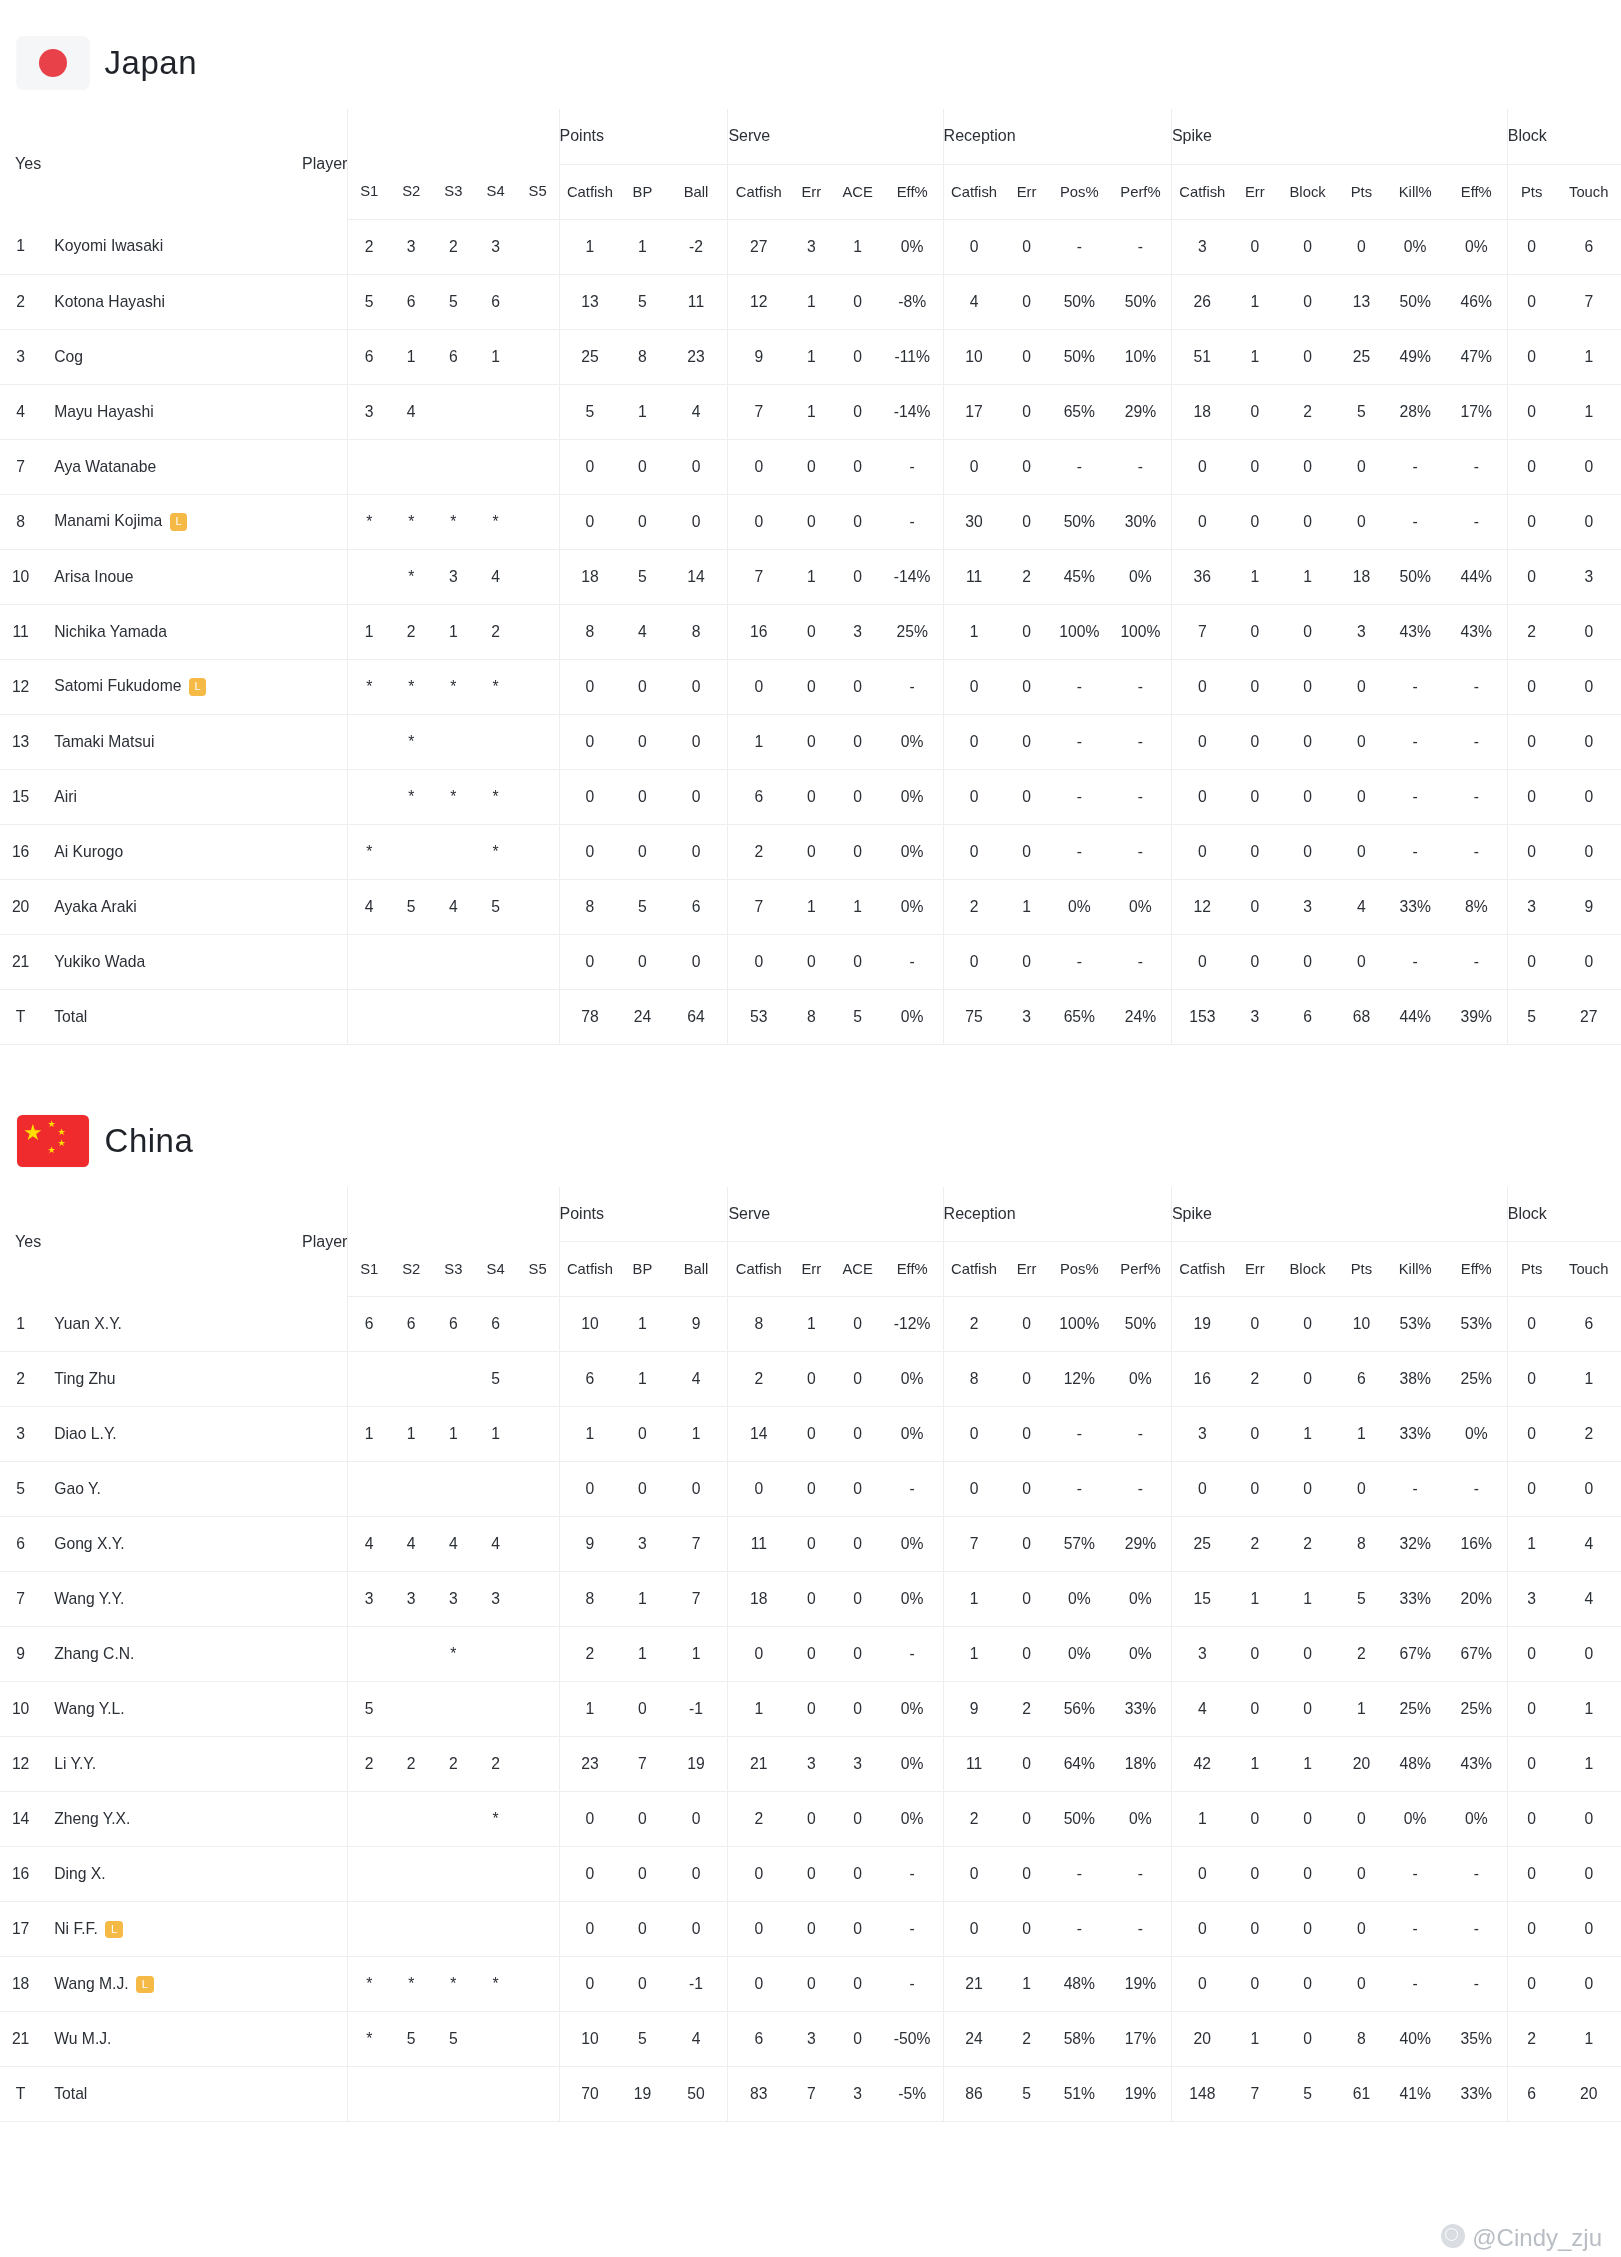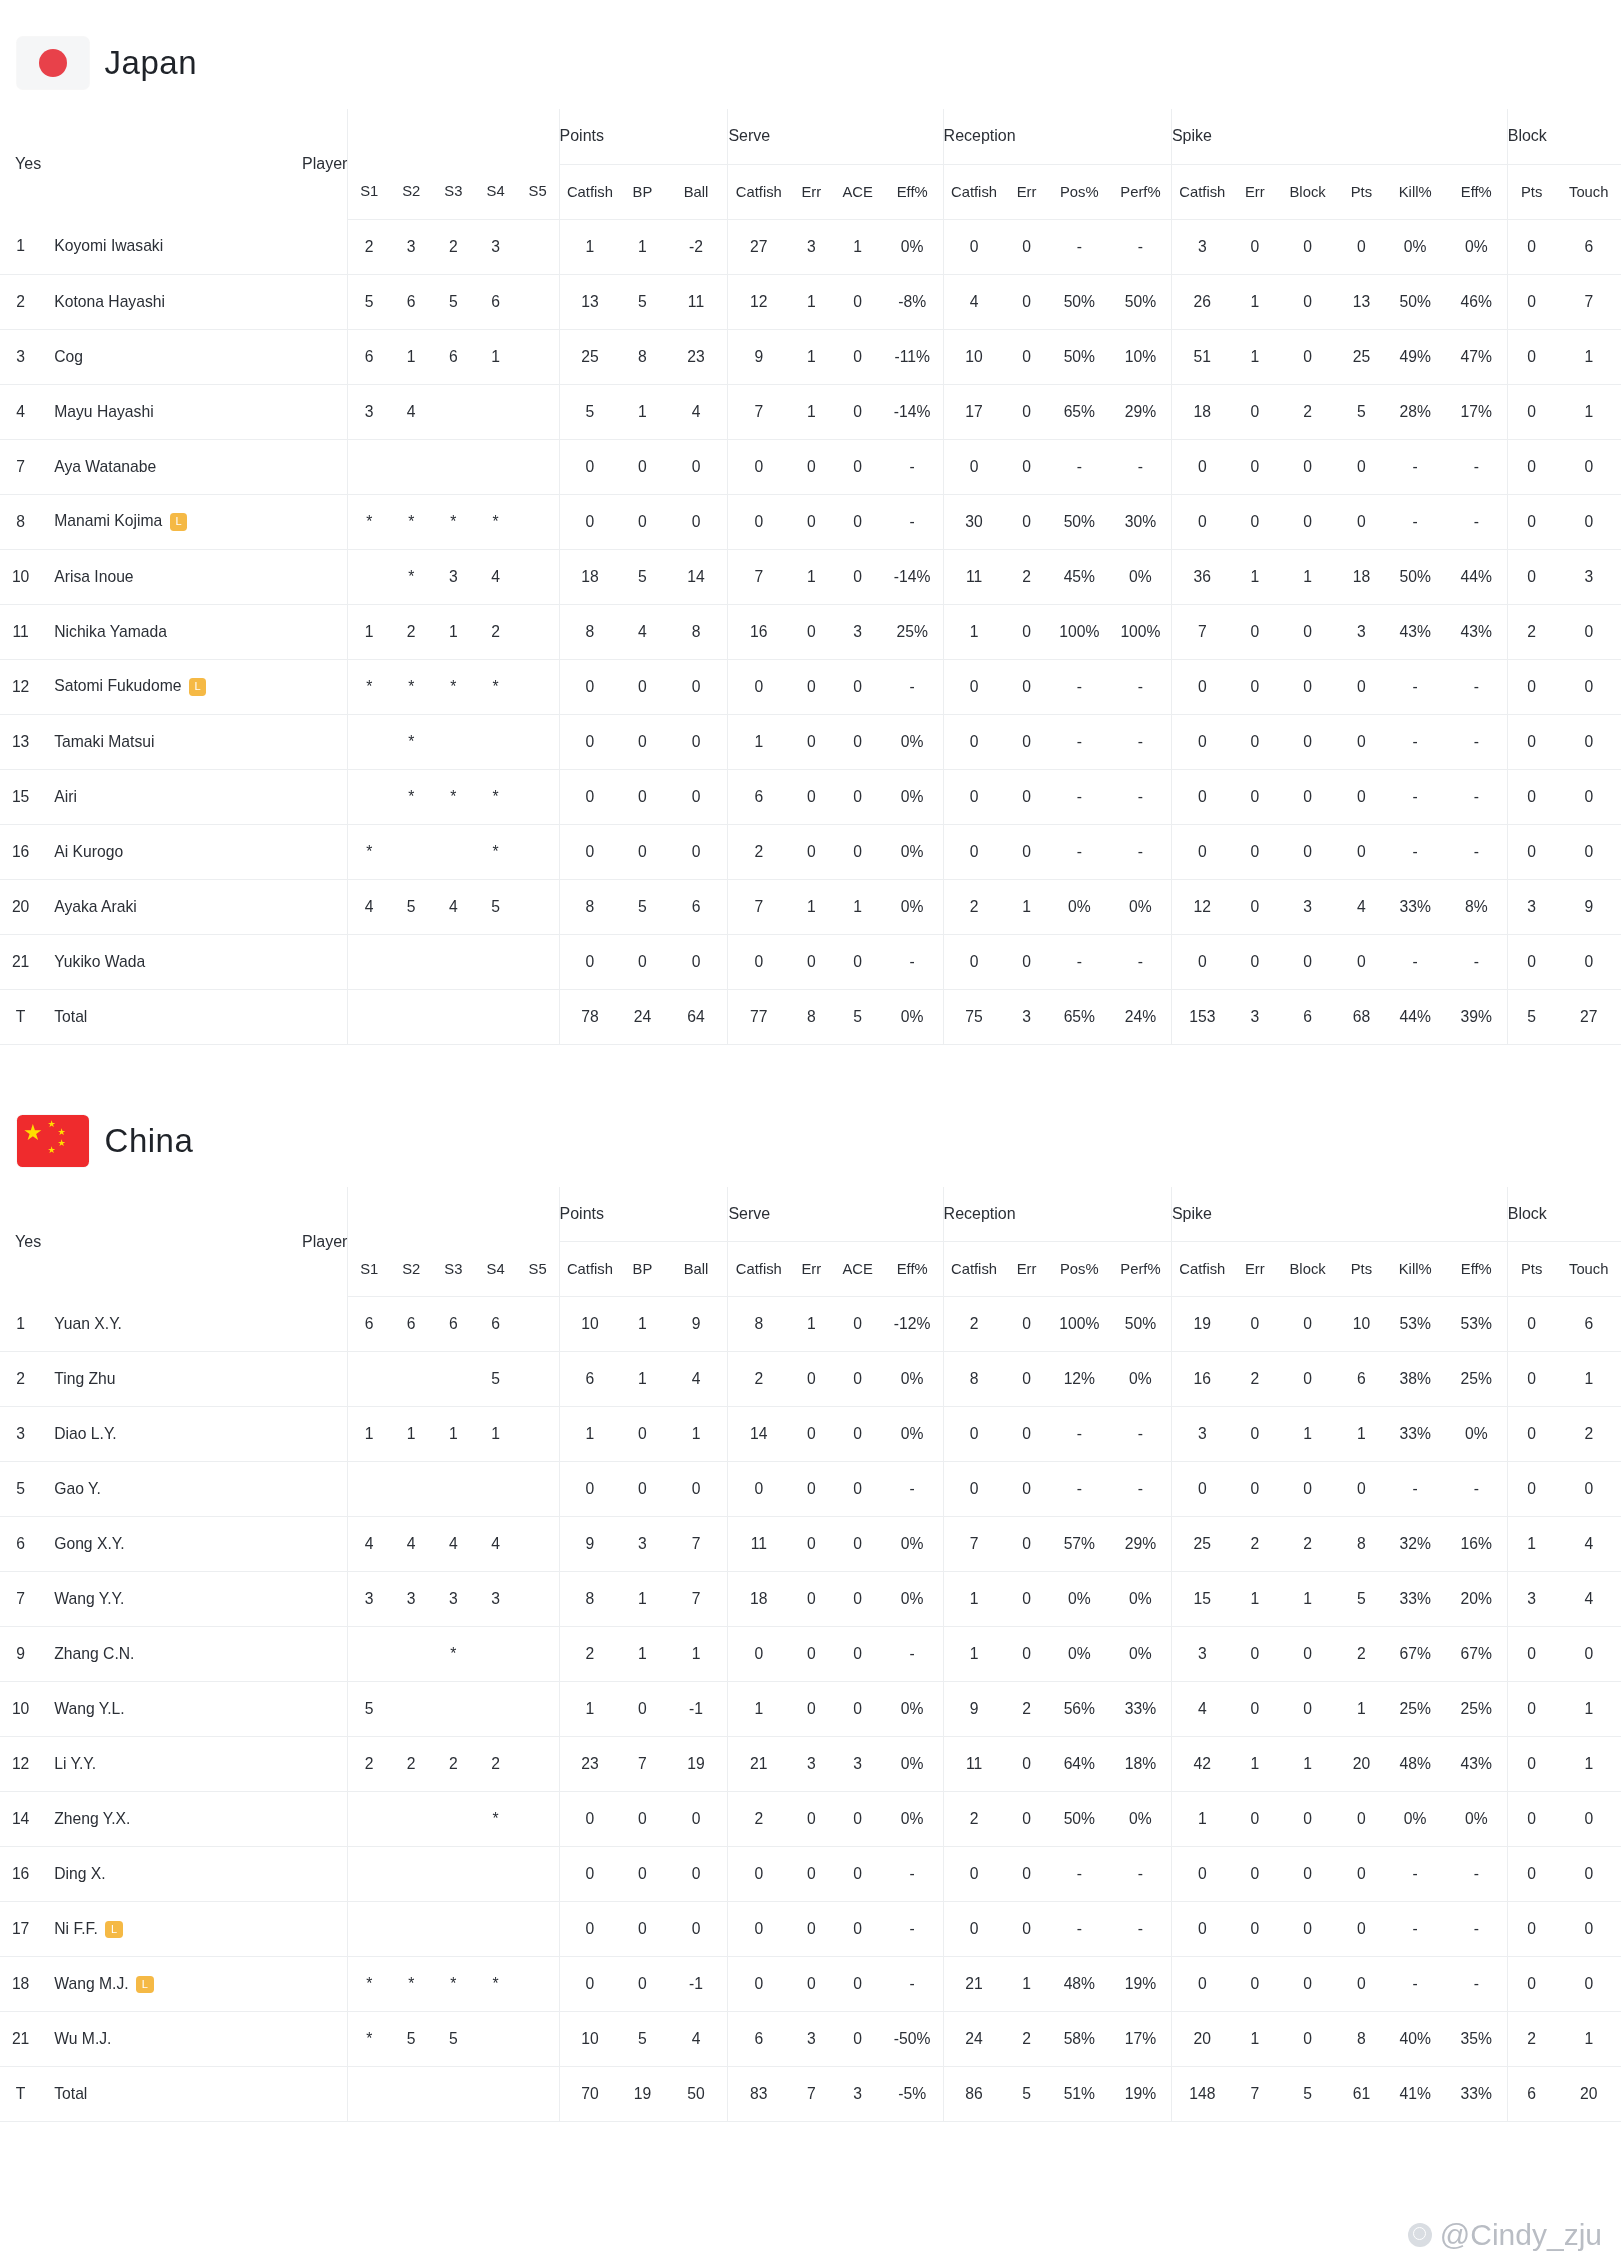--- a/index.html
+++ b/index.html
@@ -145,24 +145,24 @@
   tr.total-row td {
     border-bottom: 0.9px solid #eceef0;
   }
   .spacer {
     height: 33px;
   }
   .watermark {
     position: absolute;
     right: 20px;
     bottom: 5.5px;
-    font-size: 30px;
+    font-size: 24px;
     color: #b9bdc4;
     display: flex;
-    align-items: center;
+    align-items: flex-start;
     gap: 7.4px;
   }
   .wm-logo {
     width: 24px;
     height: 24px;
     border-radius: 50%;
     background: #d9dde2;
     position: relative;
   }
   .wm-logo::after {
@@ -653,21 +653,21 @@
             <td class="c-yes">T</td>
             <td class="c-player player-cell">Total</td>
             <td class="c-set vl"></td>
             <td class="c-set"></td>
             <td class="c-set"></td>
             <td class="c-set"></td>
             <td class="c-set"></td>
             <td class="c-num vl">78</td>
             <td class="c-num">24</td>
             <td class="c-num">64</td>
-            <td class="c-num vl">77</td>
+            <td class="c-num vl">53</td>
             <td class="c-num">8</td>
             <td class="c-num">5</td>
             <td class="c-num">0%</td>
             <td class="c-num vl">75</td>
             <td class="c-num">3</td>
             <td class="c-num">65%</td>
             <td class="c-num">24%</td>
             <td class="c-num vl">153</td>
             <td class="c-num">3</td>
             <td class="c-num">6</td>

